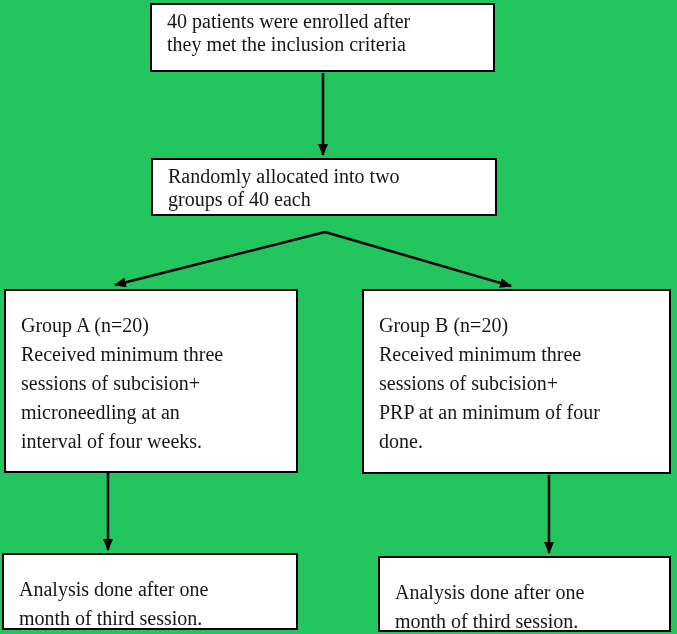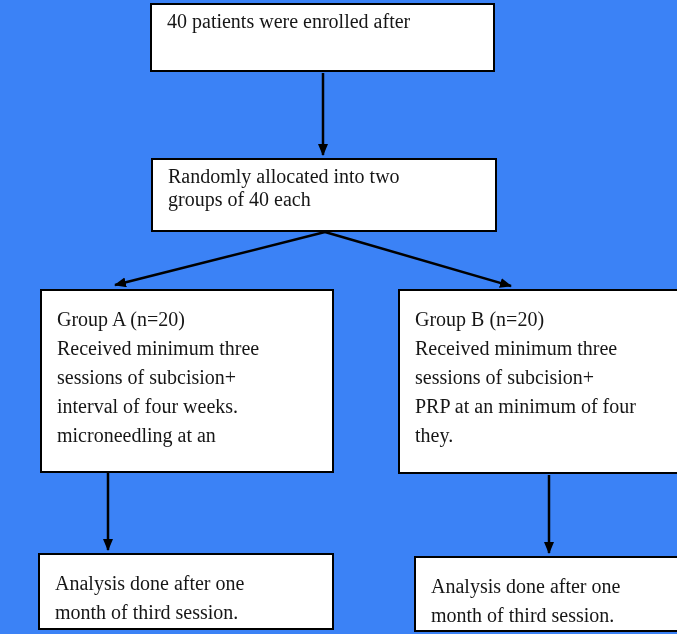--- a/index.html
+++ b/index.html
@@ -4,53 +4,52 @@
 <style>
   html, body {
     margin: 0;
     padding: 0;
     background: #ffffff;
   }
   .stage {
     position: relative;
     width: 677px;
     height: 634px;
-    background: #3b82f6;
+    background: #22c55e;
     font-family: "Liberation Serif", "DejaVu Serif", serif;
     color: #161616;
     overflow: hidden;
   }
   .flowbox {
     position: absolute;
     box-sizing: border-box;
     border: 2px solid #000000;
     background: #ffffff;
     padding: 5px 8px 2px 15px;
     font-size: 20px;
     line-height: 23px;
   }
   .flowbox .line {
     white-space: nowrap;
   }
   .flowbox.loose {
     line-height: 29px;
-    padding-top: 14px;
-    margin-left: 36px;
+    padding-top: 20px;
   }
   #arrow-layer {
     position: absolute;
     left: 0;
     top: 0;
     width: 677px;
     height: 634px;
     pointer-events: none;
   }
   
   #box-enrollment    { left: 150px; top: 3px;   width: 345px; height: 69px; }
-  #box-randomization { left: 151px; top: 158px; width: 346px; height: 74px; }
+  #box-randomization { left: 151px; top: 158px; width: 346px; height: 58px; }
   #box-group-a       { left: 4px;   top: 289px; width: 294px; height: 184px; }
   #box-group-b       { left: 362px; top: 289px; width: 309px; height: 185px; }
   #box-analysis-a    { left: 2px;   top: 553px; width: 296px; height: 77px; }
   #box-analysis-b    { left: 378px; top: 556px; width: 293px; height: 76px; }
 </style>
 </head>
 <body>
 
 <div class="stage">
 
@@ -62,41 +61,42 @@
     </defs>
     <line x1="323" y1="73" x2="323" y2="155" stroke="#000000" stroke-width="2.5" marker-end="url(#ah)"></line>
     <line x1="325" y1="232" x2="115" y2="285" stroke="#000000" stroke-width="2.5" marker-end="url(#ah)"></line>
     <line x1="325" y1="232" x2="511" y2="286" stroke="#000000" stroke-width="2.5" marker-end="url(#ah)"></line>
     <line x1="108" y1="473" x2="108" y2="550" stroke="#000000" stroke-width="2.5" marker-end="url(#ah)"></line>
     <line x1="549" y1="475" x2="549" y2="553" stroke="#000000" stroke-width="2.5" marker-end="url(#ah)"></line>
   </svg>
 
   <div class="flowbox" id="box-enrollment">
     <div class="line">40 patients were enrolled after</div>
+    <div class="line">they met the inclusion criteria</div>
   </div>
 
   <div class="flowbox" id="box-randomization">
     <div class="line">Randomly allocated into two</div>
     <div class="line">groups of 40 each</div>
   </div>
 
   <div class="flowbox loose" id="box-group-a">
     <div class="line">Group A (n=20)</div>
     <div class="line">Received minimum three</div>
     <div class="line">sessions of subcision+</div>
+    <div class="line">microneedling at an</div>
     <div class="line">interval of four weeks.</div>
-    <div class="line">microneedling at an</div>
   </div>
 
   <div class="flowbox loose" id="box-group-b">
     <div class="line">Group B (n=20)</div>
     <div class="line">Received minimum three</div>
     <div class="line">sessions of subcision+</div>
     <div class="line">PRP at an minimum of four</div>
-    <div class="line">they.</div>
+    <div class="line">done.</div>
   </div>
 
   <div class="flowbox loose" id="box-analysis-a">
     <div class="line">Analysis done after one</div>
     <div class="line">month of third session.</div>
   </div>
 
   <div class="flowbox loose" id="box-analysis-b">
     <div class="line">Analysis done after one</div>
     <div class="line">month of third session.</div>

